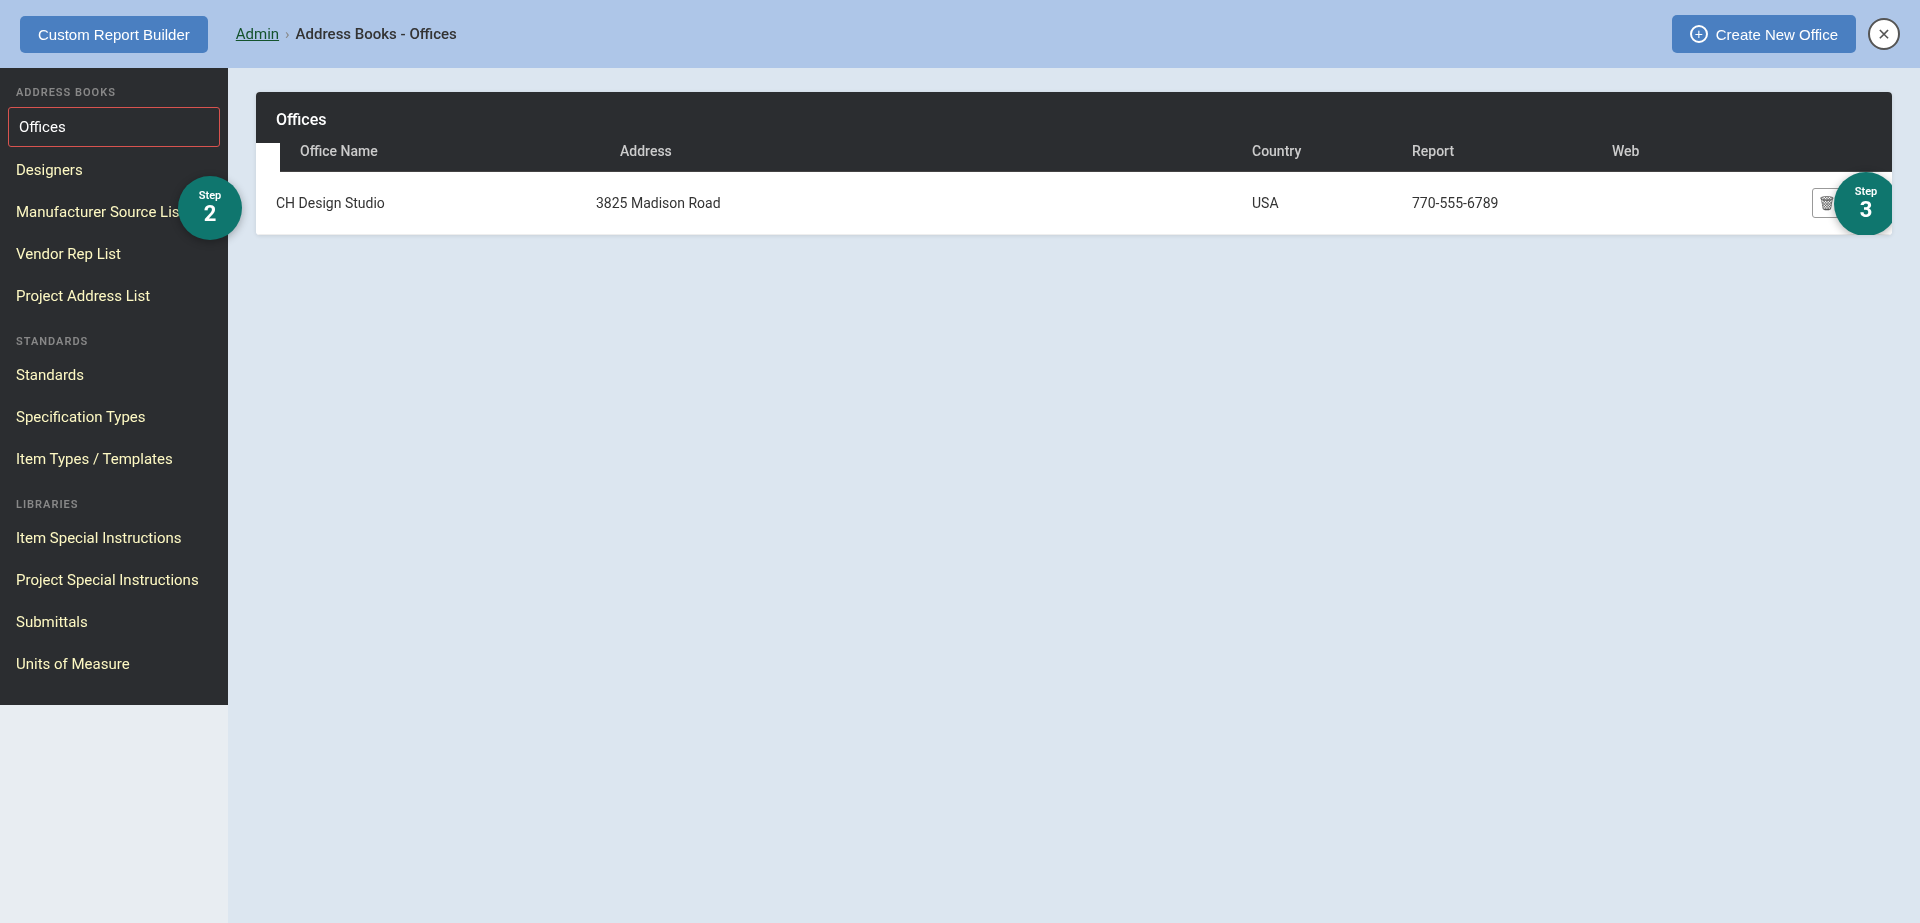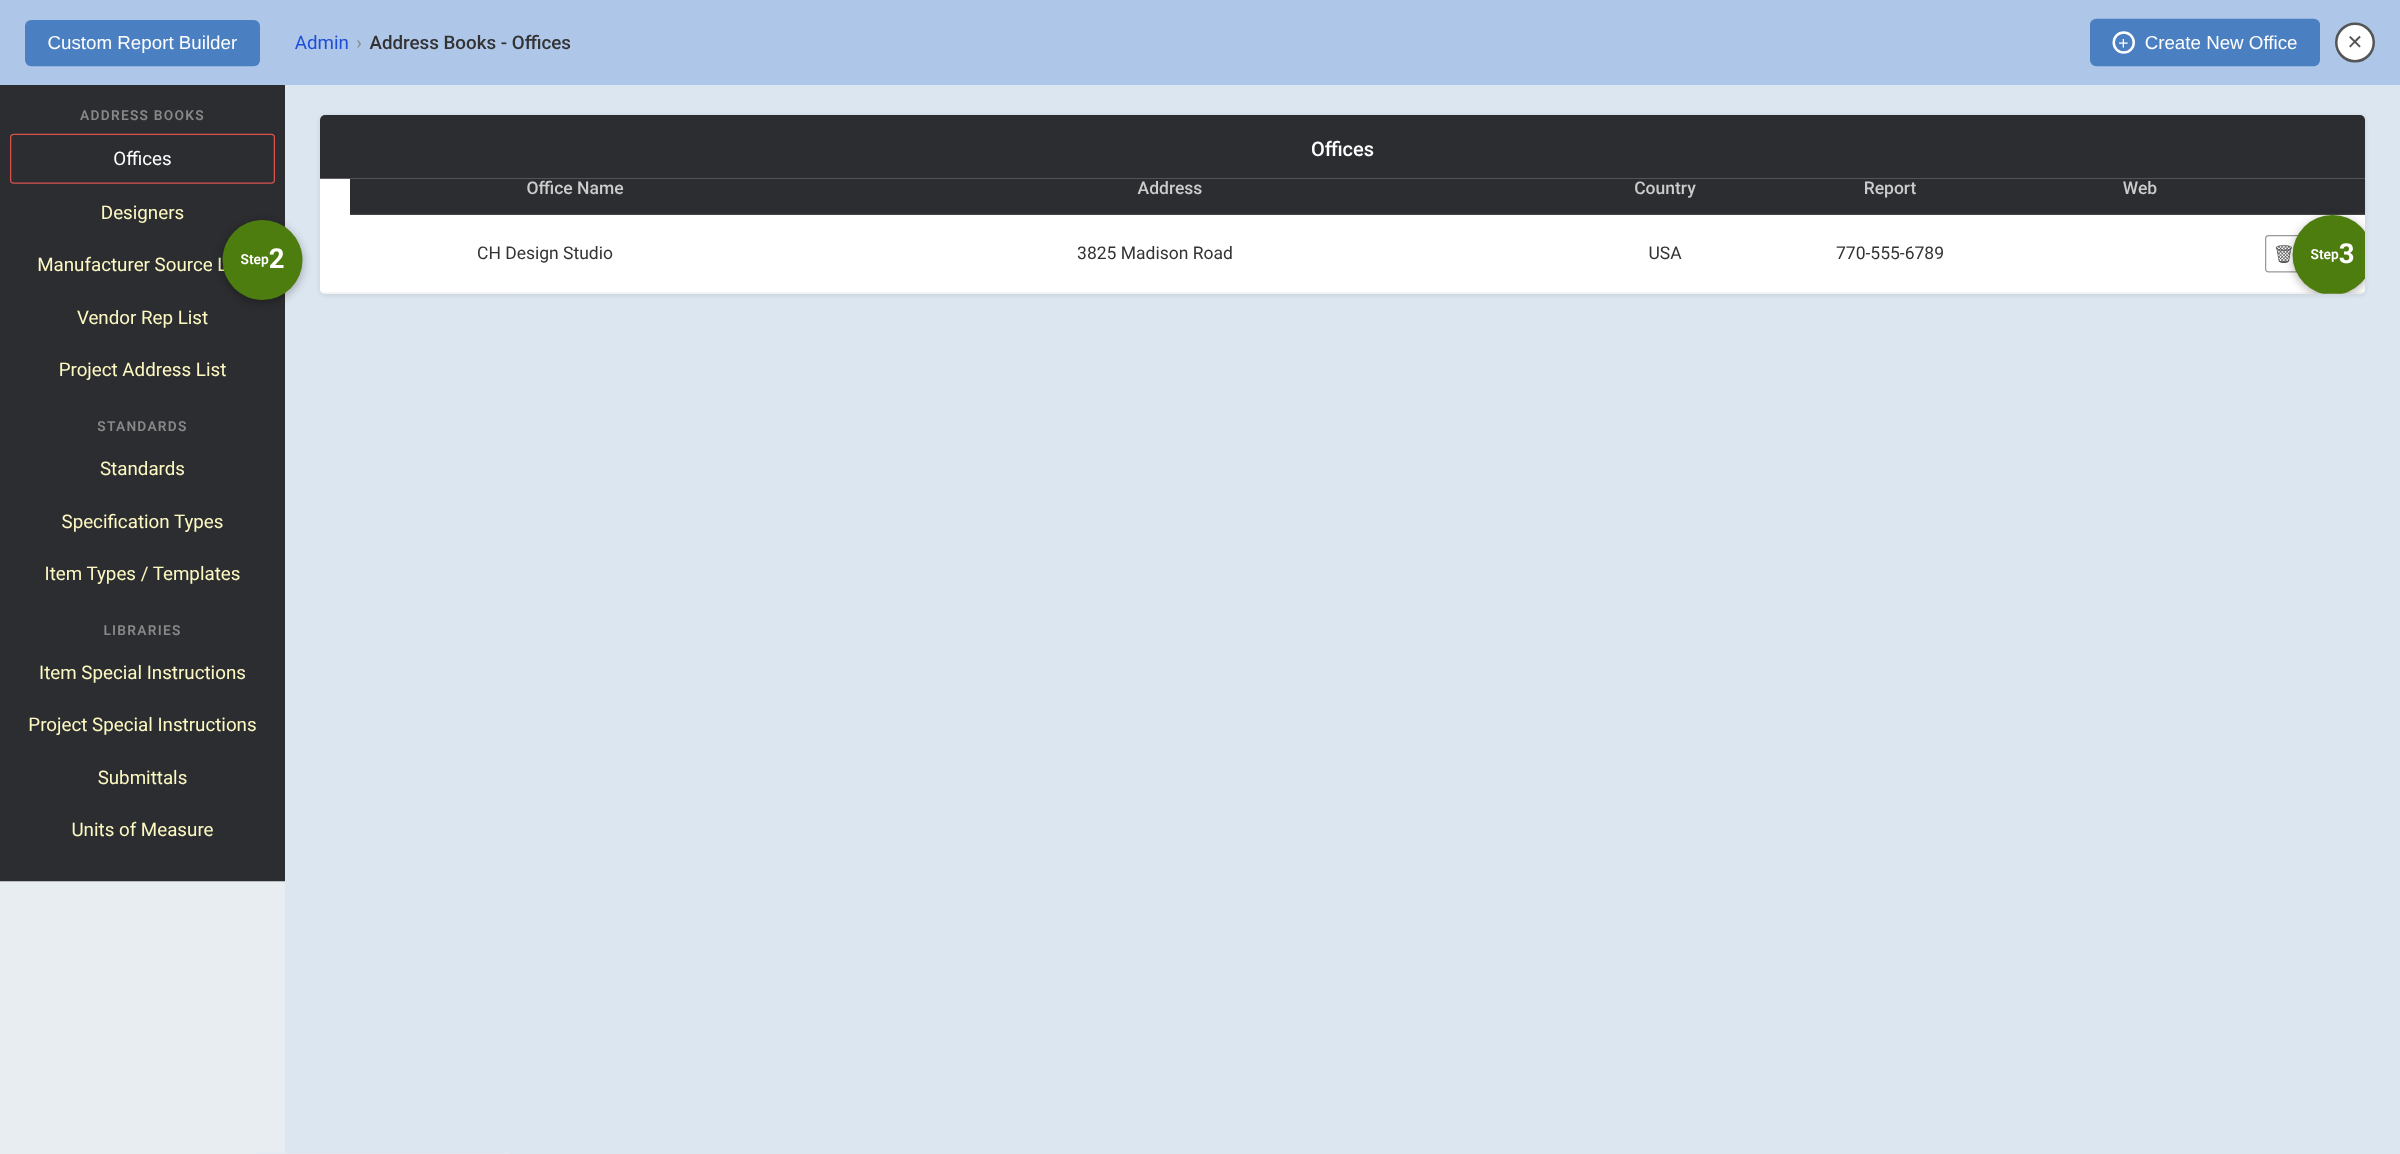--- a/index.html
+++ b/index.html
@@ -1,15 +1,15 @@
 <!DOCTYPE html>
 <html><head>
   <meta charset="utf-8">
   <style>
-    * { box-sizing: border-box; margin: 0; padding: 0; text-align: center; }
+    * { box-sizing: border-box; margin: 0; padding: 0; }
     body { font-family: -apple-system, BlinkMacSystemFont, 'Segoe UI', Roboto, sans-serif; display: flex; flex-direction: column; height: 923px; overflow: hidden; background: #e8edf2; }
 
     
     .topbar {
       display: flex;
       align-items: center;
       justify-content: space-between;
       background: #aec6e8;
       padding: 0 20px;
       height: 68px;
@@ -101,43 +101,43 @@
       background: transparent;
       border-radius: 3px;
       margin: 2px 8px;
       padding: 10px 10px;
     }
 
     
     .step-badge {
       position: absolute;
       border-radius: 50%;
-      background: #4d7c0f;
+      background: #0f766e;
       color: white;
       font-weight: 700;
       display: flex;
-      flex-direction: row;
+      flex-direction: column;
       align-items: center;
       justify-content: center;
       line-height: 1.1;
       box-shadow: 0 2px 8px rgba(0,0,0,0.3);
       z-index: 10;
     }
     .step-badge .step-text { font-size: 11px; font-weight: 600; }
     .step-badge .step-num { font-size: 22px; font-weight: 700; }
 
     
     .breadcrumb {
       font-size: 15px;
       color: #333;
       display: flex;
       align-items: center;
       gap: 6px;
     }
-    .breadcrumb .crumb { color: #1d4ed8; }
+    .breadcrumb .crumb { color: #14532d; text-decoration: underline; }
     .breadcrumb .separator { color: #888; }
     .breadcrumb .current { color: #333; font-weight: 500; }
 
     
     .content-area {
       flex: 1;
       display: flex;
       flex-direction: column;
       overflow: hidden;
     }

